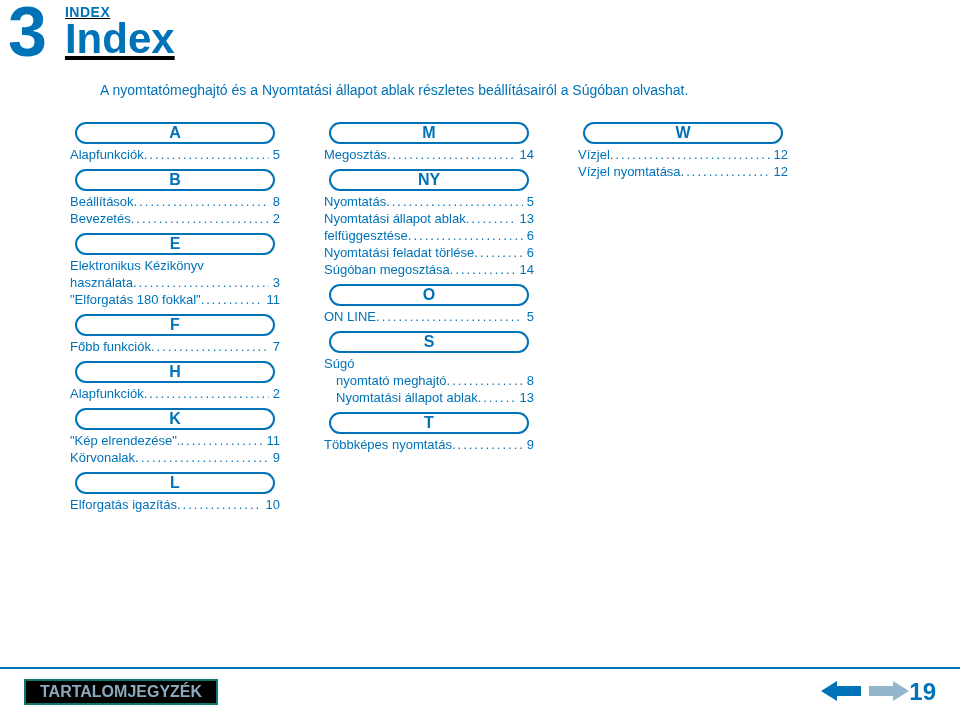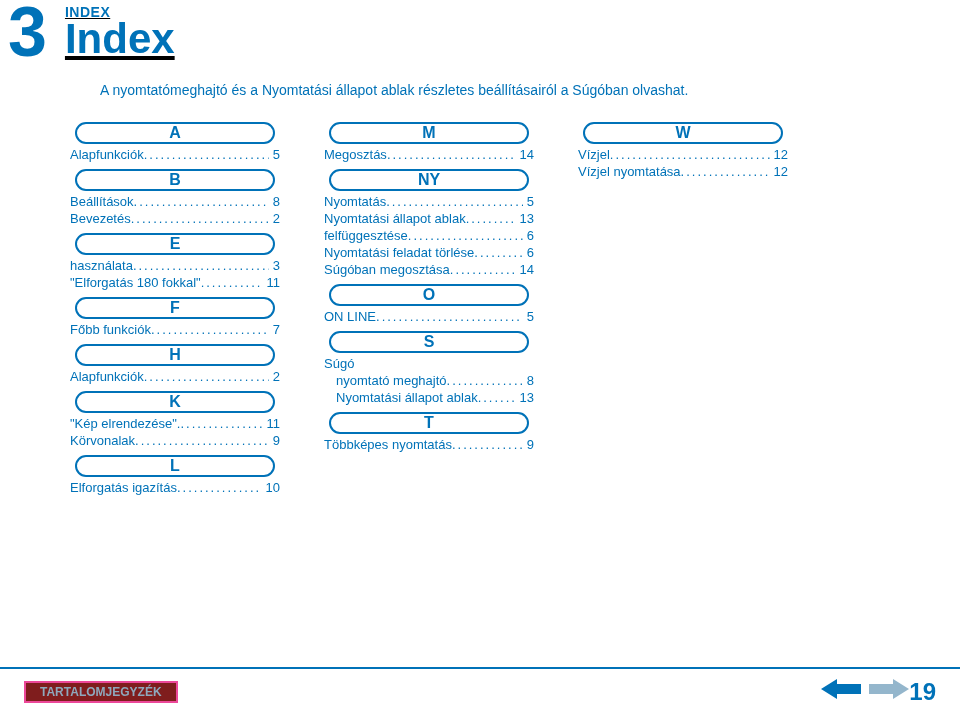--- a/index.html
+++ b/index.html
@@ -29,27 +29,27 @@
   .entry-page { flex: 0 0 auto; padding-left: 4px; }
   .entry-sub { padding-left: 12px; }
   .bottom-bar {
     position: absolute; left: 0; right: 0; bottom: 0;
     height: 48px;
     border-top: 2px solid #0072b8;
     display: flex; align-items: center; justify-content: space-between;
     padding: 0 24px 0 24px;
   }
   .toc-button {
-    border: 2px solid #ec4899;
-    background: #7f1d1d;
+    border: 2px solid #0f766e;
+    background: #000000;
     color: #8ea8bc;
-    font-weight: bold; font-size: 12px;
+    font-weight: bold; font-size: 16px;
     padding: 2px 14px;
   }
-  .nav-right { display: flex; align-items: flex-start; }
+  .nav-right { display: flex; align-items: flex-end; }
   .arrow-wrap { display: flex; align-items: center; gap: 8px; }
   .page-number { font-size: 24px; font-weight: bold; color: #0072b8; }
   svg.arrow { width: 40px; height: 22px; }
 </style>
 </head>
 <body>
 
 <div class="page">
 
   <div class="header">
@@ -75,20 +75,23 @@
           <span class="entry-label">Beállítások</span>
           <span class="entry-dots">........................................................................................................................</span>
           <span class="entry-page">8</span>
         </div>
         <div class="entry">
           <span class="entry-label">Bevezetés</span>
           <span class="entry-dots">........................................................................................................................</span>
           <span class="entry-page">2</span>
         </div>
         <div class="letter-head">E</div>
+        <div class="entry">
+          <span class="entry-label">Elektronikus Kézikönyv</span>
+        </div>
         <div class="entry">
           <span class="entry-label">használata</span>
           <span class="entry-dots">........................................................................................................................</span>
           <span class="entry-page">3</span>
         </div>
         <div class="entry">
           <span class="entry-label">"Elforgatás 180 fokkal"</span>
           <span class="entry-dots">........................................................................................................................</span>
           <span class="entry-page">11</span>
         </div>

